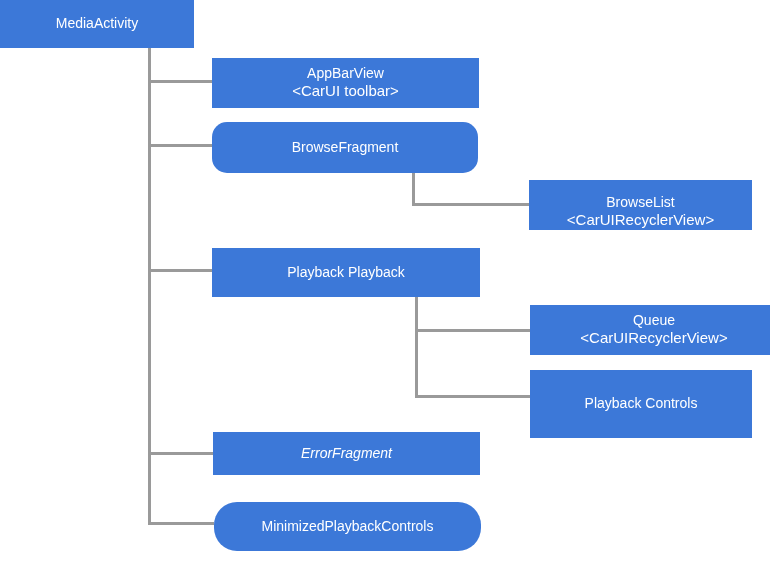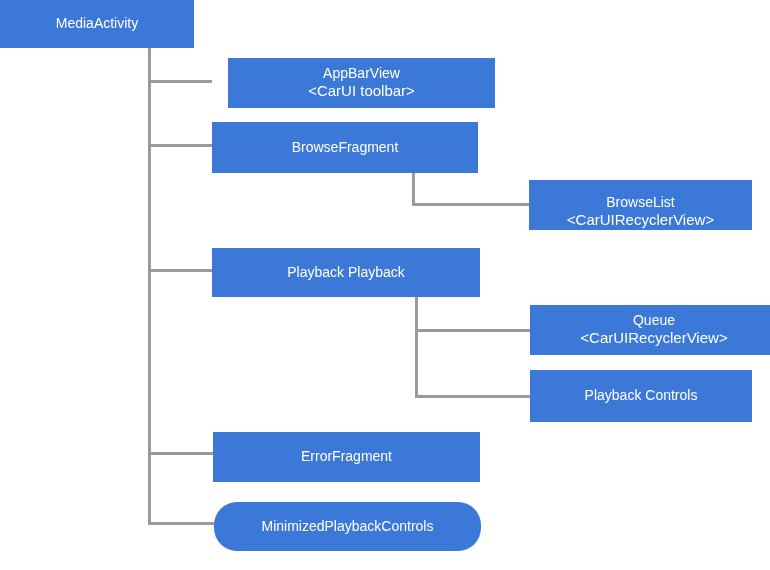--- a/index.html
+++ b/index.html
@@ -59,48 +59,48 @@
   <div class="hline" style="left:412px; top:203px; width:117px;"></div>
 
   <div class="vline" style="left:415px; top:297px; height:101px;"></div>
   <div class="hline" style="left:415px; top:329px; width:115px;"></div>
   <div class="hline" style="left:415px; top:395px; width:115px;"></div>
 
   <div class="box" style="left:0px; top:0px; width:194px; height:48px;">
     <span class="main">MediaActivity</span>
   </div>
 
-  <div class="box" style="left:228px; top:58px; width:267px; height:50px;">
+  <div class="box" style="left:212px; top:58px; width:267px; height:50px;">
     <span class="main">AppBarView</span>
     <span class="sub">&lt;CarUI toolbar&gt;</span>
   </div>
 
-  <div class="box" style="left:212px; top:122px; width:266px; height:51px;">
+  <div class="box" style="left:212px; top:122px; width:266px; height:51px;border-radius:15px;">
     <span class="main">BrowseFragment</span>
   </div>
 
   <div class="box" style="left:529px; top:180px; width:223px; height:50px;justify-content:flex-end;">
     <span class="main">BrowseList</span>
     <span class="sub">&lt;CarUIRecyclerView&gt;</span>
   </div>
 
   <div class="box" style="left:212px; top:248px; width:268px; height:49px;">
     <span class="main">Playback Playback</span>
   </div>
 
   <div class="box" style="left:530px; top:305px; width:248px; height:50px;">
     <span class="main">Queue</span>
     <span class="sub">&lt;CarUIRecyclerView&gt;</span>
   </div>
 
-  <div class="box" style="left:530px; top:370px; width:222px; height:52px;">
+  <div class="box" style="left:530px; top:370px; width:222px; height:68px;">
     <span class="main">Playback Controls</span>
   </div>
 
-  <div class="box" style="left:213px; top:432px; width:267px; height:50px;">
+  <div class="box" style="left:213px; top:432px; width:267px; height:43px;font-style:italic;">
     <span class="main">ErrorFragment</span>
   </div>
 
   <div class="box" style="left:214px; top:502px; width:267px; height:49px;border-radius:23px;">
     <span class="main">MinimizedPlaybackControls</span>
   </div>
 
 </div>
 
 </body></html>

